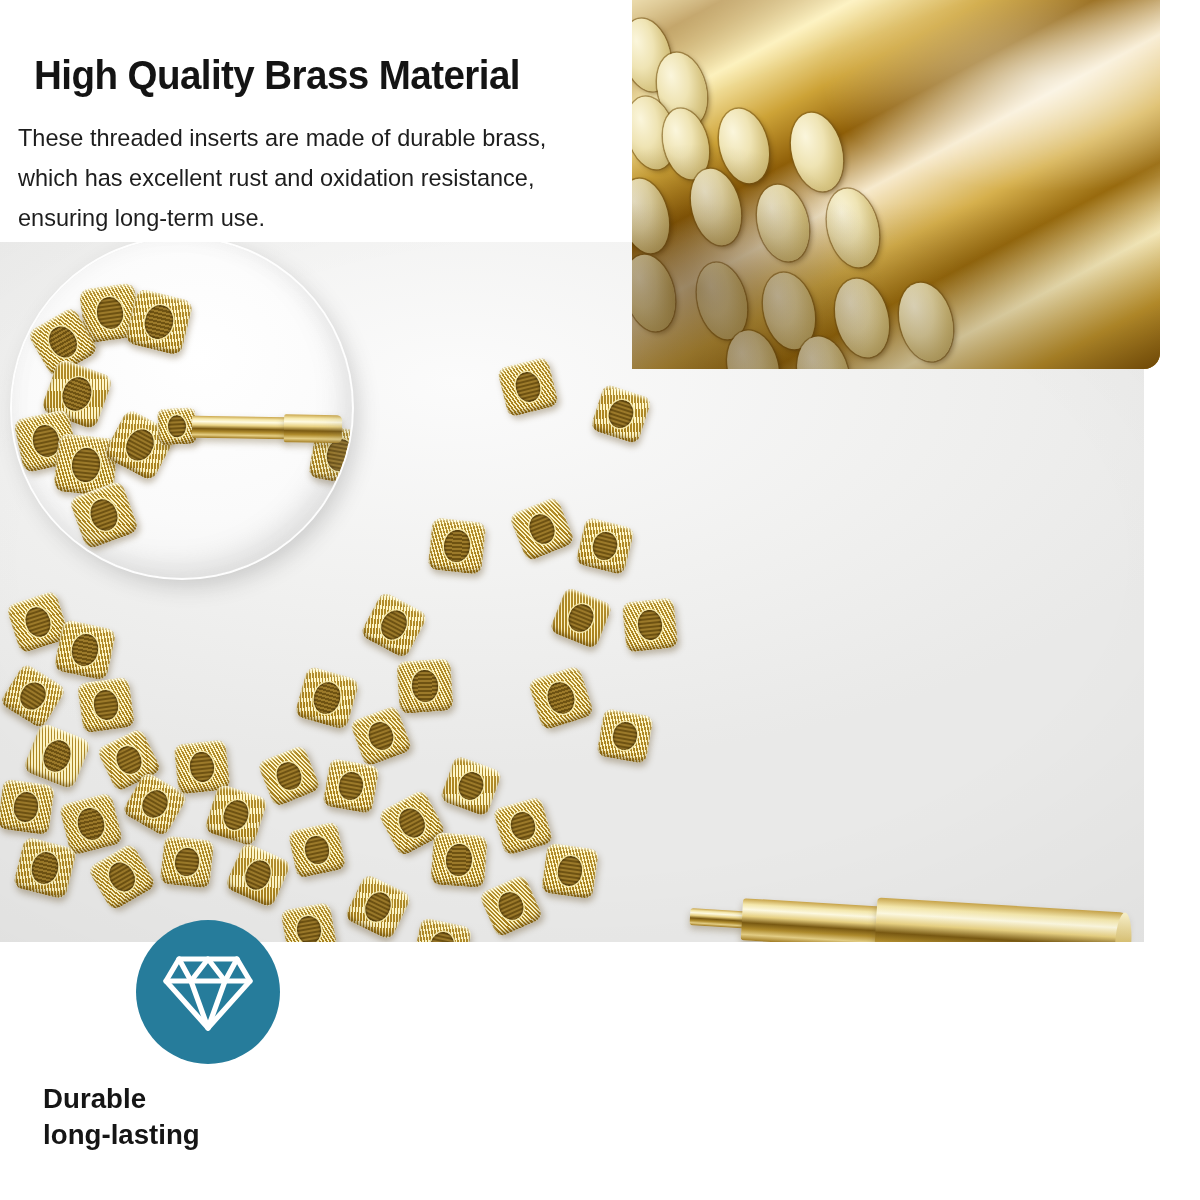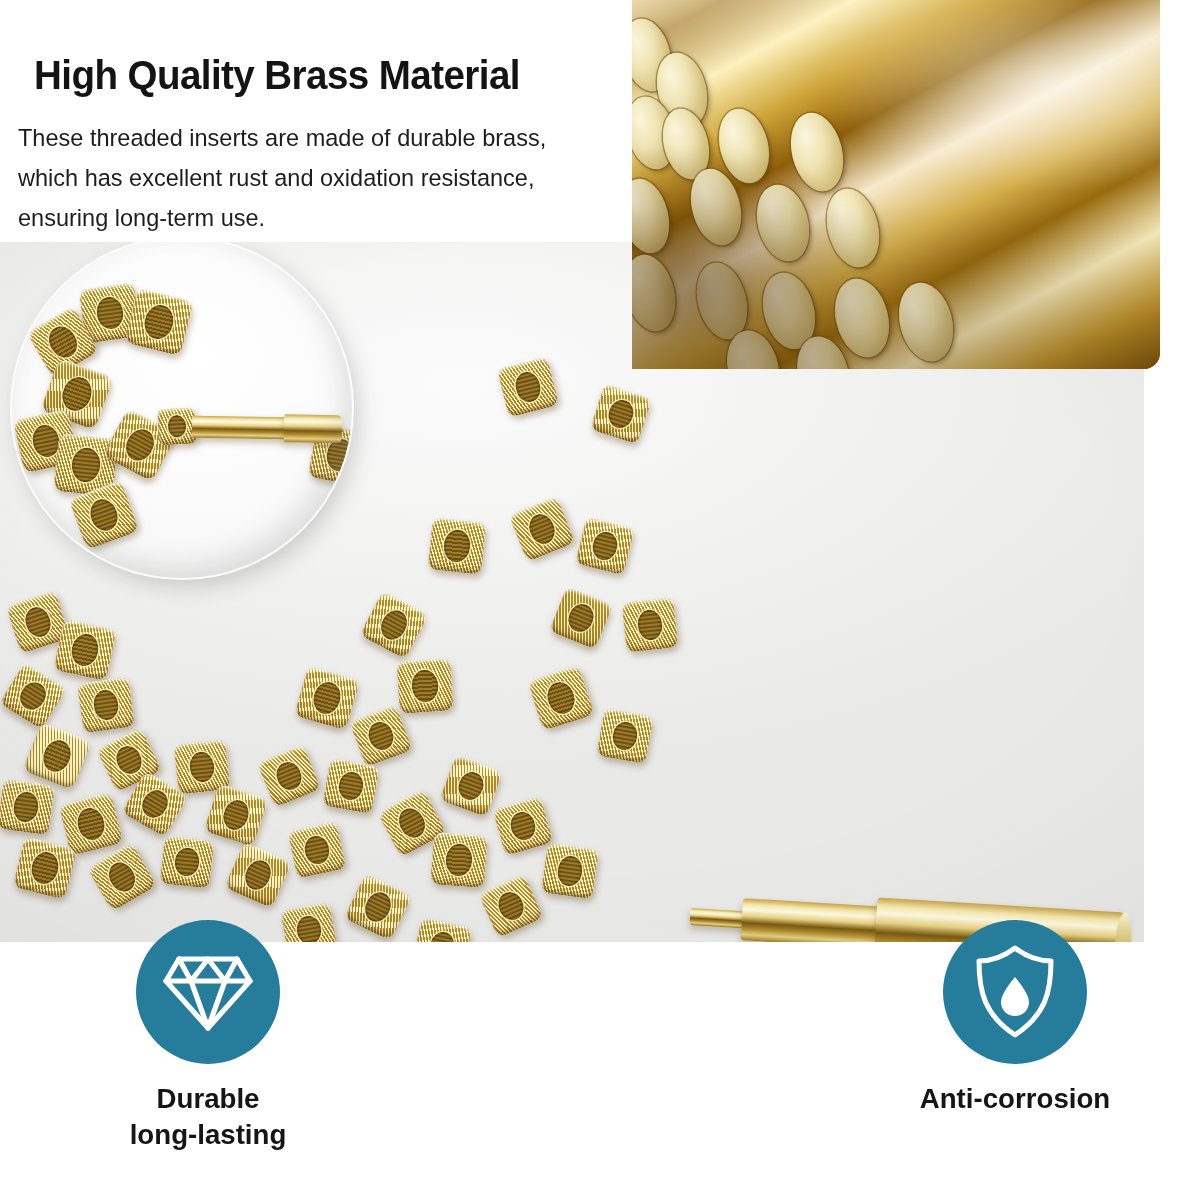--- a/index.html
+++ b/index.html
@@ -147,21 +147,21 @@
   .tool .cap{
     position:absolute;border-radius:50% / 50%;
     background:linear-gradient(to bottom,#fdf6cf,#d9bf6c 55%,#9c7a25);
   }
 
   
   .features{
     position:absolute;left:0;top:920px;width:1200px;height:280px;
     z-index:50;
   }
-  .feature{position:absolute;text-align:center;}
+  .feature{position:absolute;text-align:left;}
   .circle{
     width:144px;height:144px;border-radius:50%;
     margin:0 auto;
     display:flex;align-items:center;justify-content:center;
   }
   .circle svg{display:block;}
   .flabel{
     margin-top:16px;
     font-size:28.5px;line-height:36px;font-weight:600;color:#151515;
     transform:scaleX(0.97);
@@ -444,27 +444,15 @@
           <path d="M31 32 L48 10 L65 32"></path>
         </svg>
       </div>
       <div class="flabel">
         <span>Durable</span>
         <span class="l2">long-lasting</span>
       </div>
     </div>
 
 
-    <div class="feature" style="left:845px;top:0px;width:340px;">
-      <div class="circle" style="background:#267C9B;">
-        <svg width="88" height="98" viewBox="0 0 88 98" fill="none">
-          <path d="M44 5 C31 15 17 18 8 18 C8 50 14 72 44 92 C74 72 80 50 80 18 C71 18 57 15 44 5 Z" stroke="#FFFFFF" stroke-width="5" stroke-linejoin="round"></path>
-          <path d="M44 34 C44 34 30 50 30 59 C30 67 36 73 44 73 C52 73 58 67 58 59 C58 50 44 34 44 34 Z" fill="#FFFFFF"></path>
-        </svg>
-      </div>
-      <div class="flabel">
-        <span>Anti-corrosion</span>
-        <span class="l2"></span>
-      </div>
-    </div>
 
   </div>
 </div>
 
 </body></html>

